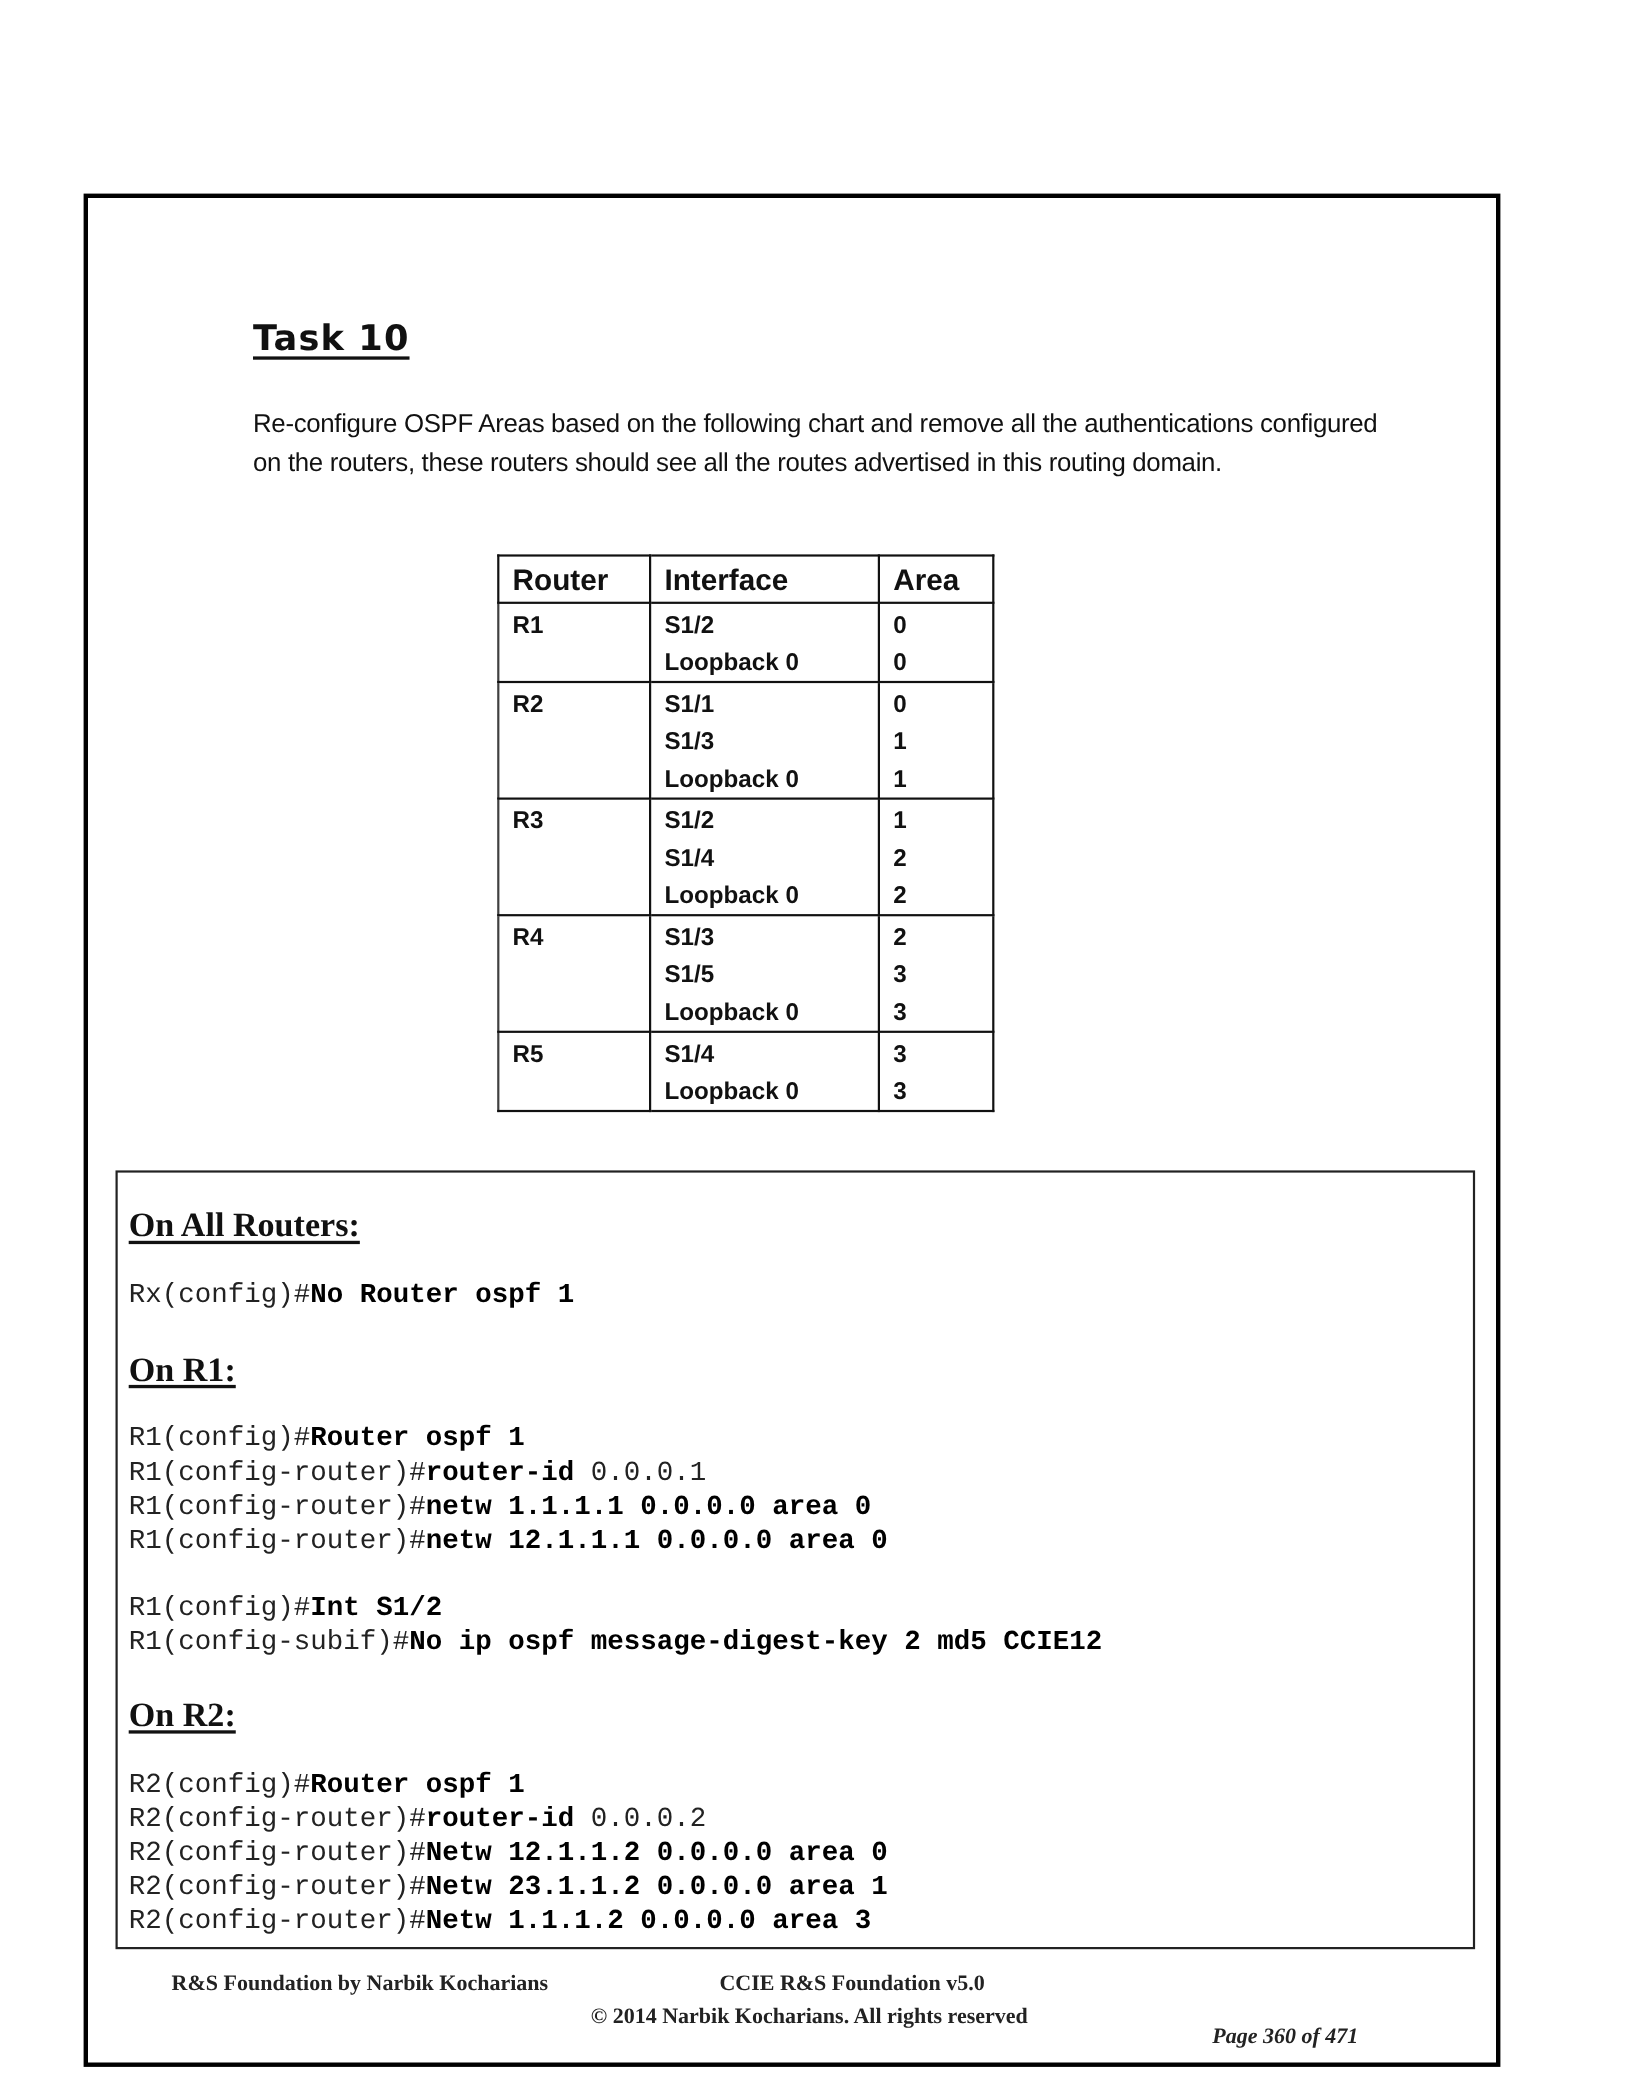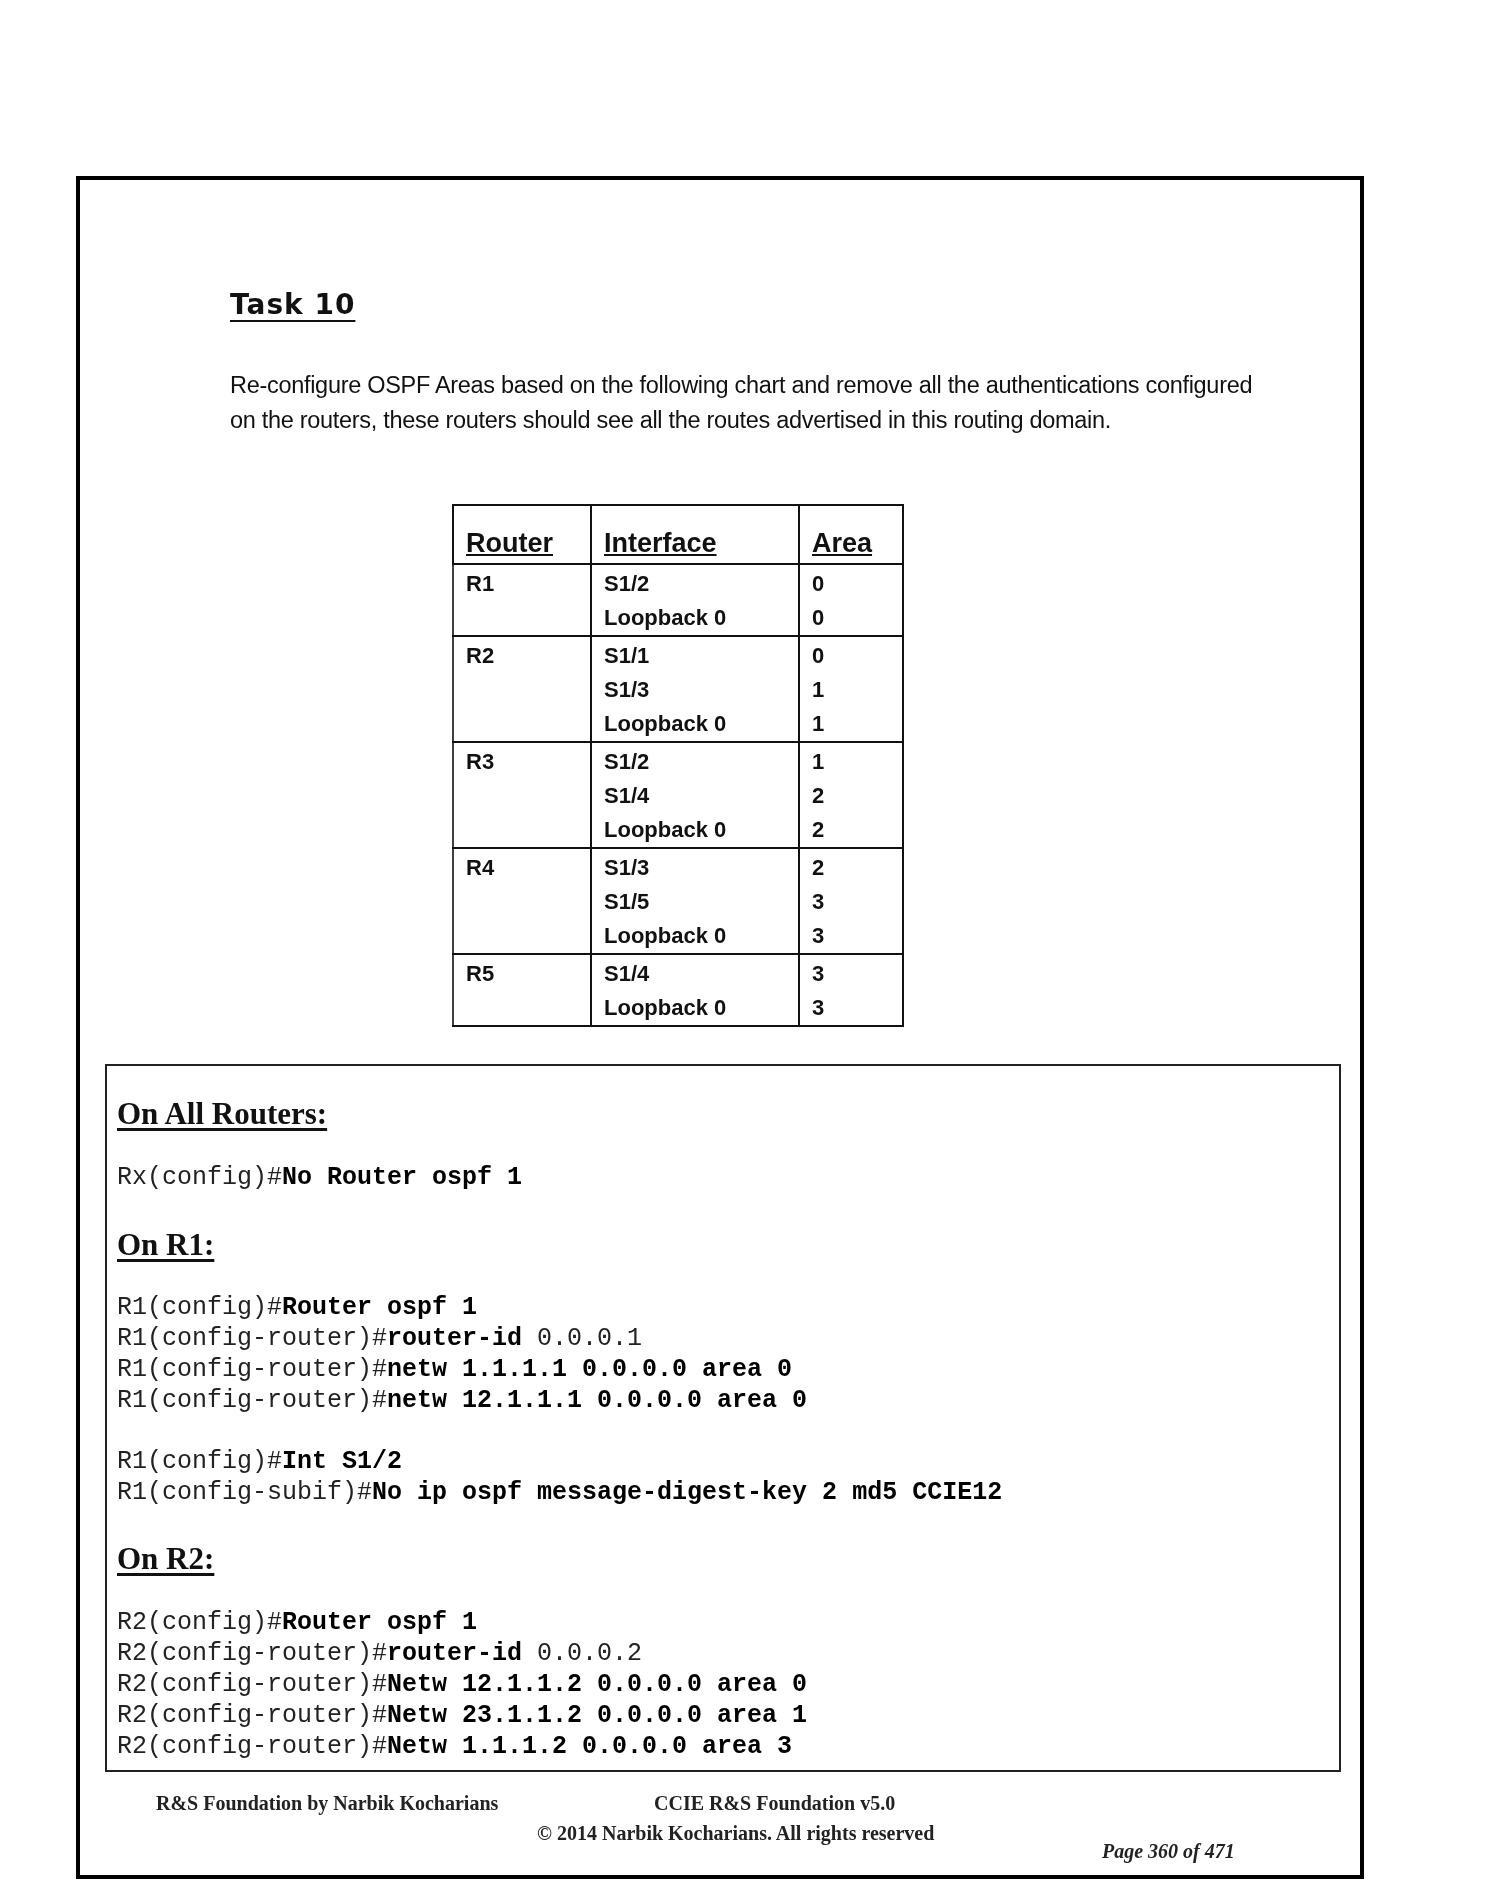--- a/index.html
+++ b/index.html
@@ -3,36 +3,35 @@
 <meta charset="utf-8">
 <style>
   html, body { margin:0; padding:0; background:#ffffff; }
   body { width:1492px; height:1896px; position:relative; overflow:hidden; color:#111; }
   .outer {
     position:absolute; left:76px; top:176px; width:1288px; height:1703px;
     border:4px solid #000; box-sizing:border-box;
   }
   .task-title {
     position:absolute; left:230px; top:288px;
-    font-family:"DejaVu Sans", sans-serif; font-weight:bold; font-size:28px;
+    font-family:"DejaVu Sans", sans-serif; font-weight:bold; font-size:32px;
     text-decoration:underline; text-underline-offset:6px; letter-spacing:1px;
   }
   .desc {
     position:absolute; left:230px; top:368px; width:1040px;
     font-family:"Liberation Sans", sans-serif; font-size:23.5px; line-height:34.5px;
     letter-spacing:-0.3px;
   }
   table.areas {
     position:absolute; left:452px; top:504px; border-collapse:collapse;
     font-family:"Liberation Sans", sans-serif; font-weight:bold; font-size:22px;
   }
   table.areas th {
-    font-size:27px; font-weight:bold; text-align:left; padding:19px 12px 2px 12px; height:36px;
+    font-size:27px; font-weight:bold; text-align:left; padding:3px 12px 2px 12px; height:36px;
     border:2px solid #111;
-    text-decoration:underline;
   }
   table.areas td {
     border-left:2px solid #404040; border-right:2px solid #111; vertical-align:top;
     padding:2px 12px 0 12px;
   }
   table.areas tr.grp td { border-bottom:2px solid #111; }
   table.areas td.c1 { width:112px; }
   table.areas td.c2 { width:182px;border-radius:18px; }
   table.areas td.c3 { width:78px; }
   .cellline { height:34px; line-height:34px; }

